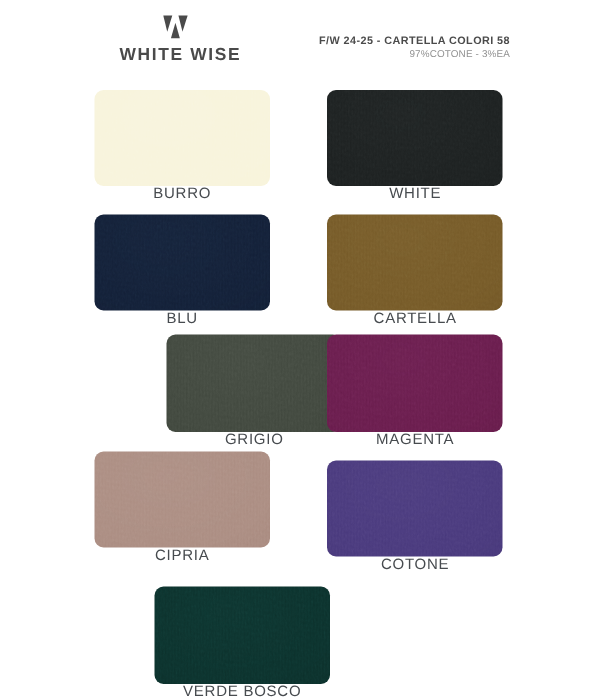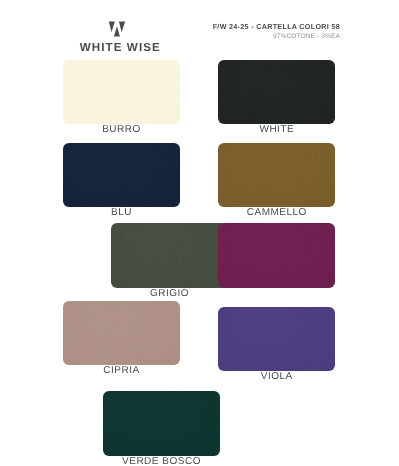--- a/index.html
+++ b/index.html
@@ -1,21 +1,21 @@
 <!DOCTYPE html>
 <html><head>
 <meta charset="utf-8">
 <title>Color Card</title>
 <style>
   html,body{margin:0;padding:0;}
   body{width:399px;height:466px;background:#ffffff;font-family:"Liberation Sans",sans-serif;overflow:hidden;position:relative;-webkit-font-smoothing:antialiased;text-rendering:geometricPrecision;}
   .page{position:absolute;inset:0;background:#fff;}
   
   .header{position:absolute;left:0;top:0;width:399px;height:56px;}
-  .brand{position:absolute;left:0;top:11px;width:228px;height:50px;text-decoration:underline;}
+  .brand{position:absolute;left:0;top:0;width:228px;height:50px;text-decoration:underline;}
   .brand-mark{position:absolute;left:107px;top:8px;width:24px;height:20px;}
   .brand-name{position:absolute;left:0;top:31.2px;width:239.5px;text-align:center;font-size:11.6px;font-weight:bold;letter-spacing:1.1px;text-indent:1.1px;color:#4a4a4a;line-height:11px;}
   .meta{position:absolute;right:59px;top:21.6px;text-align:right;}
   .meta-line1{font-size:7.2px;font-weight:bold;letter-spacing:0.3px;color:#4b4b4b;line-height:9px;white-space:nowrap;}
   .meta-line2{font-size:6.6px;letter-spacing:0.1px;color:#929292;line-height:8px;margin-top:2px;white-space:nowrap;}
   
   .grid{position:absolute;left:63px;top:59.6px;width:272px;}
   .cell{position:absolute;width:116.5px;}
   .swatch{position:relative;width:116.5px;height:64.3px;border-radius:6px;overflow:hidden;}
   .swatch .tex{position:absolute;inset:0;border-radius:6px;pointer-events:none;
@@ -97,21 +97,21 @@
           <div class="tex"></div>
           <div class="noise"><svg width="100%" height="100%" preserveAspectRatio="none">
               <filter id="grain3" x="0" y="0" width="100%" height="100%">
                 <feTurbulence type="fractalNoise" baseFrequency="0.85 0.42" numOctaves="3" seed="46" stitchTiles="stitch"></feTurbulence>
                 <feColorMatrix type="saturate" values="0"></feColorMatrix>
               </filter>
               <rect width="100%" height="100%" filter="url(#grain3)"></rect>
             </svg></div>
           <div class="shade"></div>
         </div>
-        <div class="label">CAMMELLO</div>
+        <div class="label">CARTELLA</div>
       </div>
       <div class="cell" style="left: 0px; top: 163.9px; margin-left: 48px;">
         <div class="swatch" style="background: rgb(66, 73, 63);">
           <div class="tex"></div>
           <div class="noise"><svg width="100%" height="100%" preserveAspectRatio="none">
               <filter id="grain4" x="0" y="0" width="100%" height="100%">
                 <feTurbulence type="fractalNoise" baseFrequency="0.85 0.42" numOctaves="3" seed="59" stitchTiles="stitch"></feTurbulence>
                 <feColorMatrix type="saturate" values="0"></feColorMatrix>
               </filter>
               <rect width="100%" height="100%" filter="url(#grain4)"></rect>
@@ -125,20 +125,21 @@
           <div class="tex"></div>
           <div class="noise"><svg width="100%" height="100%" preserveAspectRatio="none">
               <filter id="grain5" x="0" y="0" width="100%" height="100%">
                 <feTurbulence type="fractalNoise" baseFrequency="0.85 0.42" numOctaves="3" seed="72" stitchTiles="stitch"></feTurbulence>
                 <feColorMatrix type="saturate" values="0"></feColorMatrix>
               </filter>
               <rect width="100%" height="100%" filter="url(#grain5)"></rect>
             </svg></div>
           <div class="shade"></div>
         </div>
+        <div class="label">MAGENTA</div>
       </div>
       <div class="cell" style="left: 0px; top: 241px;">
         <div class="swatch" style="background: rgb(172, 142, 131);">
           <div class="tex"></div>
           <div class="noise"><svg width="100%" height="100%" preserveAspectRatio="none">
               <filter id="grain6" x="0" y="0" width="100%" height="100%">
                 <feTurbulence type="fractalNoise" baseFrequency="0.85 0.42" numOctaves="3" seed="85" stitchTiles="stitch"></feTurbulence>
                 <feColorMatrix type="saturate" values="0"></feColorMatrix>
               </filter>
               <rect width="100%" height="100%" filter="url(#grain6)"></rect>
@@ -152,21 +153,21 @@
           <div class="tex"></div>
           <div class="noise"><svg width="100%" height="100%" preserveAspectRatio="none">
               <filter id="grain7" x="0" y="0" width="100%" height="100%">
                 <feTurbulence type="fractalNoise" baseFrequency="0.85 0.42" numOctaves="3" seed="98" stitchTiles="stitch"></feTurbulence>
                 <feColorMatrix type="saturate" values="0"></feColorMatrix>
               </filter>
               <rect width="100%" height="100%" filter="url(#grain7)"></rect>
             </svg></div>
           <div class="shade"></div>
         </div>
-        <div class="label">VIOLA</div>
+        <div class="label">COTONE</div>
       </div>
       <div class="cell" style="left: 0px; top: 331.7px; margin-left: 40px;">
         <div class="swatch" style="background: rgb(12, 50, 45);">
           <div class="tex"></div>
           <div class="noise"><svg width="100%" height="100%" preserveAspectRatio="none">
               <filter id="grain8" x="0" y="0" width="100%" height="100%">
                 <feTurbulence type="fractalNoise" baseFrequency="0.85 0.42" numOctaves="3" seed="111" stitchTiles="stitch"></feTurbulence>
                 <feColorMatrix type="saturate" values="0"></feColorMatrix>
               </filter>
               <rect width="100%" height="100%" filter="url(#grain8)"></rect>

